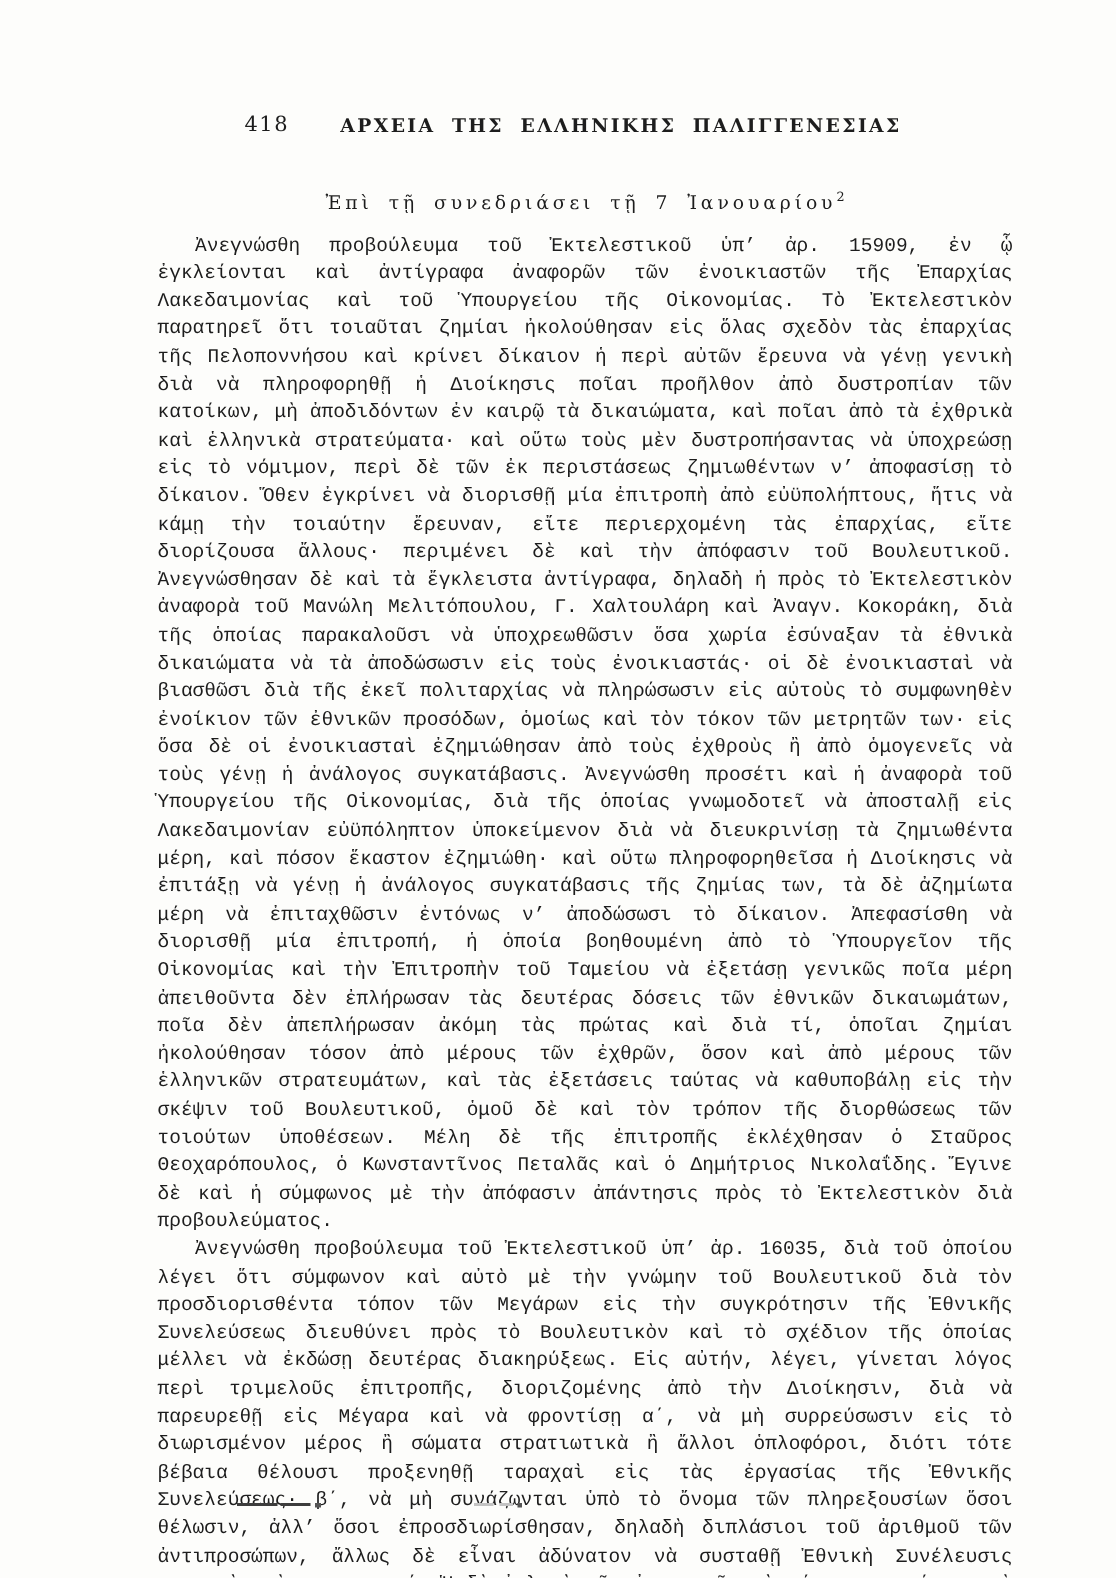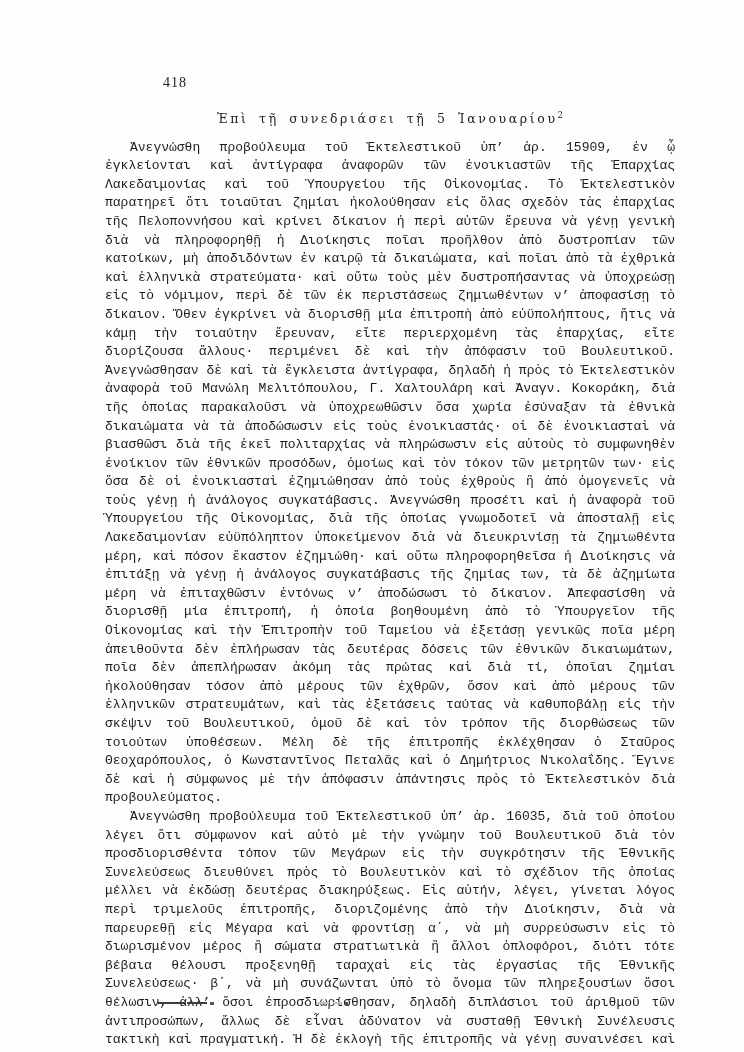--- a/index.html
+++ b/index.html
@@ -10,21 +10,21 @@
     font-family:"DejaVu Serif","Liberation Serif",serif;
     color:#1d1d1d;
     overflow:hidden;
     box-sizing:border-box;
   }
   .content{
     position:absolute;
     left:105px;top:74px;
     width:570px;
   }
-  .running-head{position:relative;height:20px;margin-bottom:16px;font-family:Liberation Serif, serif;}
+  .running-head{position:relative;height:20px;margin-bottom:32px;}
   .page-num{
     position:absolute;left:58px;top:1px;
     font-size:14px;letter-spacing:1px;
   }
   .head-title{
     position:absolute;left:0;right:0;top:2px;
     text-align:center;
     transform:translateX(24px);
     font-size:12.5px;font-weight:bold;
     letter-spacing:1.6px;word-spacing:5px;
@@ -58,26 +58,27 @@
   .artifact-faint{background:#c3c3c3;}
 </style>
 </head>
 <body>
 
 <div class="page">
   <div class="content">
 
     <header class="running-head">
       <span class="page-num">418</span>
+      <span class="head-title">ΑΡΧΕΙΑ ΤΗΣ ΕΛΛΗΝΙΚΗΣ ΠΑΛΙΓΓΕΝΕΣΙΑΣ</span>
     </header>
 
     <div class="body-text">
 
 
-      <h2 class="session-heading"><span>Ἐπὶ τῇ συνεδριάσει τῇ 5 Ἰανουαρίου</span><sup>2</sup></h2>
+      <h2 class="session-heading"><span>Ἐπὶ τῇ συνεδριάσει τῇ 7 Ἰανουαρίου</span><sup>2</sup></h2>
 
       <p class="para">Ἀνεγνώσθη προβούλευμα τοῦ Ἐκτελεστικοῦ ὑπ’ ἀρ. 15909, ἐν ᾧ ἐγκλείονται καὶ ἀντίγραφα ἀναφορῶν τῶν ἐνοικιαστῶν τῆς Ἐπαρχίας Λακεδαιμονίας καὶ τοῦ Ὑπουργείου τῆς Οἰκονομίας. Τὸ Ἐκτελεστικὸν παρατηρεῖ ὅτι τοιαῦται ζημίαι ἠκολούθησαν εἰς ὅλας σχεδὸν τὰς ἐπαρχίας τῆς Πελοποννήσου καὶ κρίνει δίκαιον ἡ περὶ αὐτῶν ἔρευνα νὰ γένῃ γενικὴ διὰ νὰ πληροφορηθῇ ἡ Διοίκησις ποῖαι προῆλθον ἀπὸ δυστροπίαν τῶν κατοίκων, μὴ ἀποδιδόντων ἐν καιρῷ τὰ δικαιώματα, καὶ ποῖαι ἀπὸ τὰ ἐχθρικὰ καὶ ἑλληνικὰ στρατεύματα· καὶ οὕτω τοὺς μὲν δυστροπήσαντας νὰ ὑποχρεώσῃ εἰς τὸ νόμιμον, περὶ δὲ τῶν ἐκ περιστάσεως ζημιωθέντων ν’ ἀποφασίσῃ τὸ δίκαιον. Ὅθεν ἐγκρίνει νὰ διορισθῇ μία ἐπιτροπὴ ἀπὸ εὐϋπολήπτους, ἥτις νὰ κάμῃ τὴν τοιαύτην ἔρευναν, εἴτε περιερχομένη τὰς ἐπαρχίας, εἴτε διορίζουσα ἄλλους· περιμένει δὲ καὶ τὴν ἀπόφασιν τοῦ Βουλευτικοῦ. Ἀνεγνώσθησαν δὲ καὶ τὰ ἔγκλειστα ἀντίγραφα, δηλαδὴ ἡ πρὸς τὸ Ἐκτελεστικὸν ἀναφορὰ τοῦ Μανώλη Μελιτόπουλου, Γ. Χαλτουλάρη καὶ Ἀναγν. Κοκοράκη, διὰ τῆς ὁποίας παρακαλοῦσι νὰ ὑποχρεωθῶσιν ὅσα χωρία ἐσύναξαν τὰ ἐθνικὰ δικαιώματα νὰ τὰ ἀποδώσωσιν εἰς τοὺς ἐνοικιαστάς· οἱ δὲ ἐνοικιασταὶ νὰ βιασθῶσι διὰ τῆς ἐκεῖ πολιταρχίας νὰ πληρώσωσιν εἰς αὐτοὺς τὸ συμφωνηθὲν ἐνοίκιον τῶν ἐθνικῶν προσόδων, ὁμοίως καὶ τὸν τόκον τῶν μετρητῶν των· εἰς ὅσα δὲ οἱ ἐνοικιασταὶ ἐζημιώθησαν ἀπὸ τοὺς ἐχθροὺς ἢ ἀπὸ ὁμογενεῖς νὰ τοὺς γένῃ ἡ ἀνάλογος συγκατάβασις. Ἀνεγνώσθη προσέτι καὶ ἡ ἀναφορὰ τοῦ Ὑπουργείου τῆς Οἰκονομίας, διὰ τῆς ὁποίας γνωμοδοτεῖ νὰ ἀποσταλῇ εἰς Λακεδαιμονίαν εὐϋπόληπτον ὑποκείμενον διὰ νὰ διευκρινίσῃ τὰ ζημιωθέντα μέρη, καὶ πόσον ἕκαστον ἐζημιώθη· καὶ οὕτω πληροφορηθεῖσα ἡ Διοίκησις νὰ ἐπιτάξῃ νὰ γένῃ ἡ ἀνάλογος συγκατάβασις τῆς ζημίας των, τὰ δὲ ἀζημίωτα μέρη νὰ ἐπιταχθῶσιν ἐντόνως ν’ ἀποδώσωσι τὸ δίκαιον. Ἀπεφασίσθη νὰ διορισθῇ μία ἐπιτροπή, ἡ ὁποία βοηθουμένη ἀπὸ τὸ Ὑπουργεῖον τῆς Οἰκονομίας καὶ τὴν Ἐπιτροπὴν τοῦ Ταμείου νὰ ἐξετάσῃ γενικῶς ποῖα μέρη ἀπειθοῦντα δὲν ἐπλήρωσαν τὰς δευτέρας δόσεις τῶν ἐθνικῶν δικαιωμάτων, ποῖα δὲν ἀπεπλήρωσαν ἀκόμη τὰς πρώτας καὶ διὰ τί, ὁποῖαι ζημίαι ἠκολούθησαν τόσον ἀπὸ μέρους τῶν ἐχθρῶν, ὅσον καὶ ἀπὸ μέρους τῶν ἑλληνικῶν στρατευμάτων, καὶ τὰς ἐξετάσεις ταύτας νὰ καθυποβάλῃ εἰς τὴν σκέψιν τοῦ Βουλευτικοῦ, ὁμοῦ δὲ καὶ τὸν τρόπον τῆς διορθώσεως τῶν τοιούτων ὑποθέσεων. Μέλη δὲ τῆς ἐπιτροπῆς ἐκλέχθησαν ὁ Σταῦρος Θεοχαρόπουλος, ὁ Κωνσταντῖνος Πεταλᾶς καὶ ὁ Δημήτριος Νικολαΐδης. Ἔγινε δὲ καὶ ἡ σύμφωνος μὲ τὴν ἀπόφασιν ἀπάντησις πρὸς τὸ Ἐκτελεστικὸν διὰ προβουλεύματος.</p>
 
       <p class="para">Ἀνεγνώσθη προβούλευμα τοῦ Ἐκτελεστικοῦ ὑπ’ ἀρ. 16035, διὰ τοῦ ὁποίου λέγει ὅτι σύμφωνον καὶ αὐτὸ μὲ τὴν γνώμην τοῦ Βουλευτικοῦ διὰ τὸν προσδιορισθέντα τόπον τῶν Μεγάρων εἰς τὴν συγκρότησιν τῆς Ἐθνικῆς Συνελεύσεως διευθύνει πρὸς τὸ Βουλευτικὸν καὶ τὸ σχέδιον τῆς ὁποίας μέλλει νὰ ἐκδώσῃ δευτέρας διακηρύξεως. Εἰς αὐτήν, λέγει, γίνεται λόγος περὶ τριμελοῦς ἐπιτροπῆς, διοριζομένης ἀπὸ τὴν Διοίκησιν, διὰ νὰ παρευρεθῇ εἰς Μέγαρα καὶ νὰ φροντίσῃ α΄, νὰ μὴ συρρεύσωσιν εἰς τὸ διωρισμένον μέρος ἢ σώματα στρατιωτικὰ ἢ ἄλλοι ὁπλοφόροι, διότι τότε βέβαια θέλουσι προξενηθῇ ταραχαὶ εἰς τὰς ἐργασίας τῆς Ἐθνικῆς Συνελεύσεως· β΄, νὰ μὴ συνάζωνται ὑπὸ τὸ ὄνομα τῶν πληρεξουσίων ὅσοι θέλωσιν, ἀλλ’ ὅσοι ἐπροσδιωρίσθησαν, δηλαδὴ διπλάσιοι τοῦ ἀριθμοῦ τῶν ἀντιπροσώπων, ἄλλως δὲ εἶναι ἀδύνατον νὰ συσταθῇ Ἐθνικὴ Συνέλευσις τακτικὴ καὶ πραγματική. Ἡ δὲ ἐκλογὴ τῆς ἐπιτροπῆς νὰ γένῃ συναινέσει καὶ τῶν δύο Διοικητικῶν Σω-</p>
 
       <div class="footnote-rule"></div>
 
       <p class="footnote"><span class="fn-label">1.</span> <span>Ἡ φράσις συνεπληρώθη ἐκ τοῦ δημοσιευομένου κειμένου εἰς τὴν ἐφημερίδα «Γενικὴ Ἐφημερὶς τῆς Ἑλλάδος», φ. 28 (13 Ἰαν. 1826), σελ. 110.</span></p>
 
     </div>

